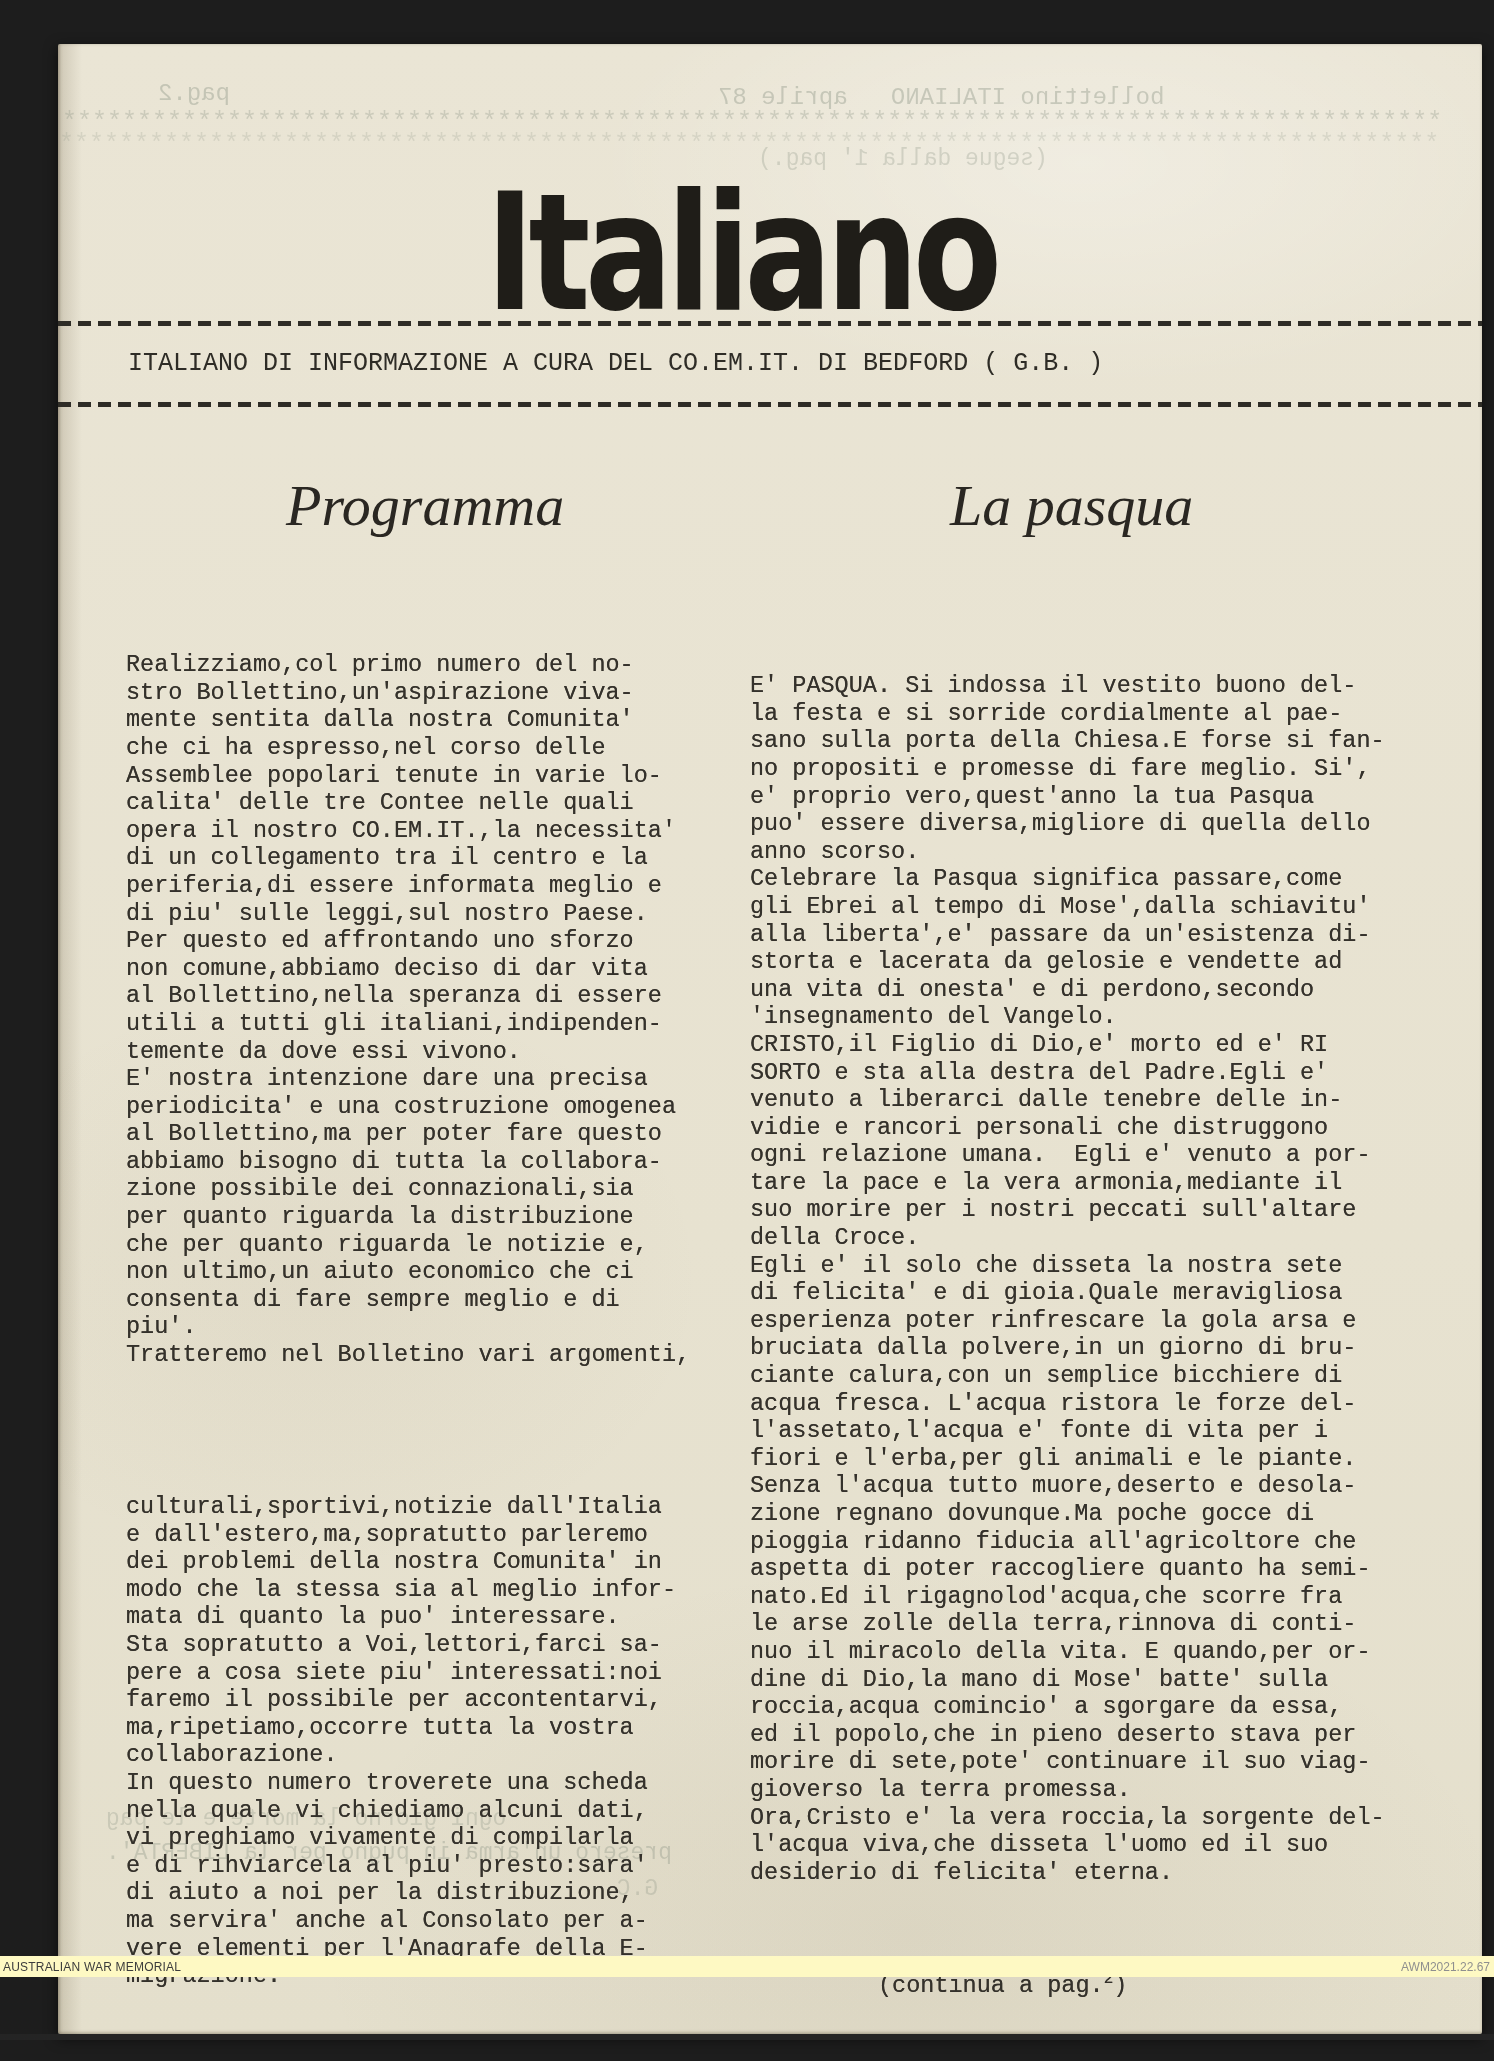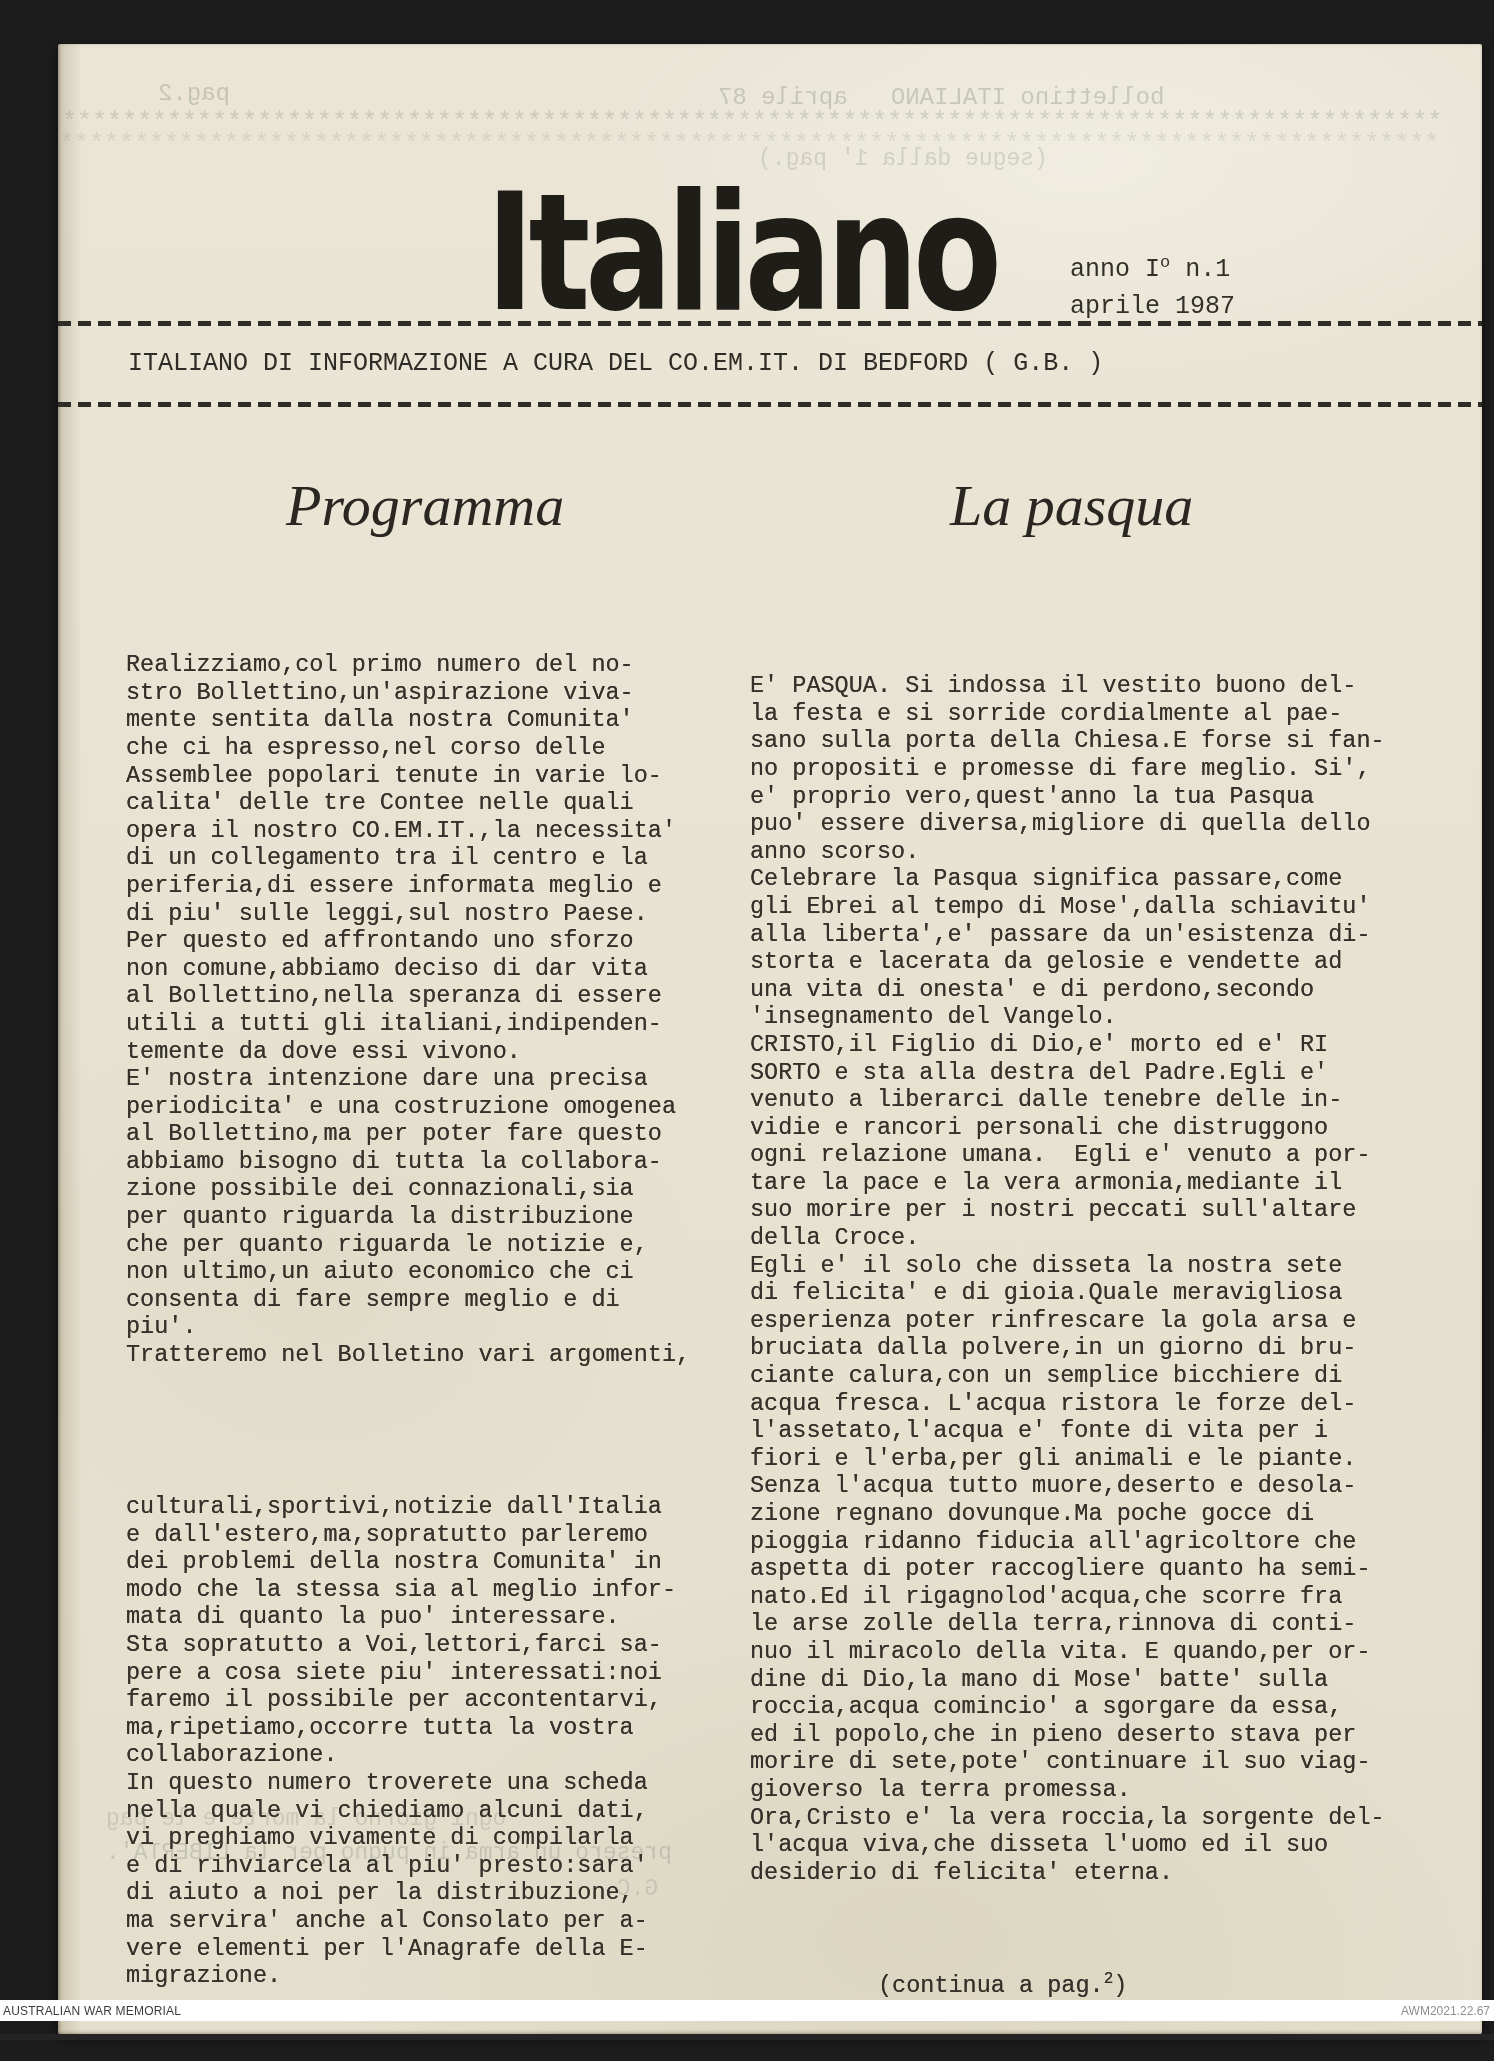--- a/index.html
+++ b/index.html
@@ -41,42 +41,41 @@
   .col{position:absolute;font:23.5px/27.6px "Liberation Mono","DejaVu Sans Mono",monospace;
        color:#34312b;white-space:pre;text-shadow:0 0 .6px rgba(45,42,34,.75);}
   .col.l{left:68px;top:552px;width:612px;}
   .col.r{left:692px;top:573px;width:700px;}
   .gap{height:14px;}
   .continuation{margin-top:24px;padding-left:128px;}
   .continuation sup{font-size:16px;}
   .stars{margin-top:8px;padding-left:408px;letter-spacing:1px;}
   
   .backdrop-gap{position:absolute;left:0;top:2034px;width:1494px;height:6px;background:#242424;}
-  .strip{position:absolute;left:0;top:2000px;width:1494px;height:21px;background:#ffffff;
+  .strip{position:absolute;left:0;top:1956px;width:1494px;height:21px;background:#fef9c3;
          display:flex;align-items:center;justify-content:space-between;}
   .strip .inst{font:12px "Liberation Sans",sans-serif;color:#3c3c3c;padding-left:3px;letter-spacing:.2px;}
   .strip .acc{font:12px "Liberation Sans",sans-serif;color:#8f8f8f;padding-right:4px;}
 </style>
 </head>
 <body>
 
 <div class="stage">
   <div class="paper">
 
     <div class="ghost row" style="left:4px;top:64px;width:1416px;font-size:25px;opacity:.33">********************************************************************************************</div>
     <div class="ghost row" style="left:1px;top:86px;width:1418px;font-size:25px;opacity:.22">********************************************************************************************</div>
     <div class="ghost" style="left:100px;top:36px;font-size:24px">pag.2</div>
     <div class="ghost" style="left:660px;top:40px;font-size:24px">bollettino ITALIANO   aprile 87</div>
     <div class="ghost" style="left:700px;top:102px;font-size:23px;opacity:.30">(segue dalla 1' pag.)</div>
     <div class="ghost" style="left:48px;top:1762px;font-size:23px;opacity:.30">ogni giorno la morte e le pag</div>
     <div class="ghost" style="left:48px;top:1796px;font-size:23px;opacity:.36">presero un'arma in pugno per la LIBERTA'.</div>
     <div class="ghost" style="left:545px;top:1832px;font-size:23px;opacity:.30">G.C.</div>
 
     <div class="title-main">Italiano</div>
-    <div class="issue"><span>anno I</span><sup>o</sup><span> n.1</span><br><span>aprile 1987</span></div>
 
     <div class="rule r1"></div>
     <div class="subtitle">ITALIANO DI INFORMAZIONE A CURA DEL CO.EM.IT. DI BEDFORD ( G.B. )</div>
     <div class="rule r2"></div>
 
     <div class="colhead left">Programma</div>
     <div class="colhead right">La pasqua</div>
 
     <div class="col l">
       <div>Realizziamo,col primo numero del no-

